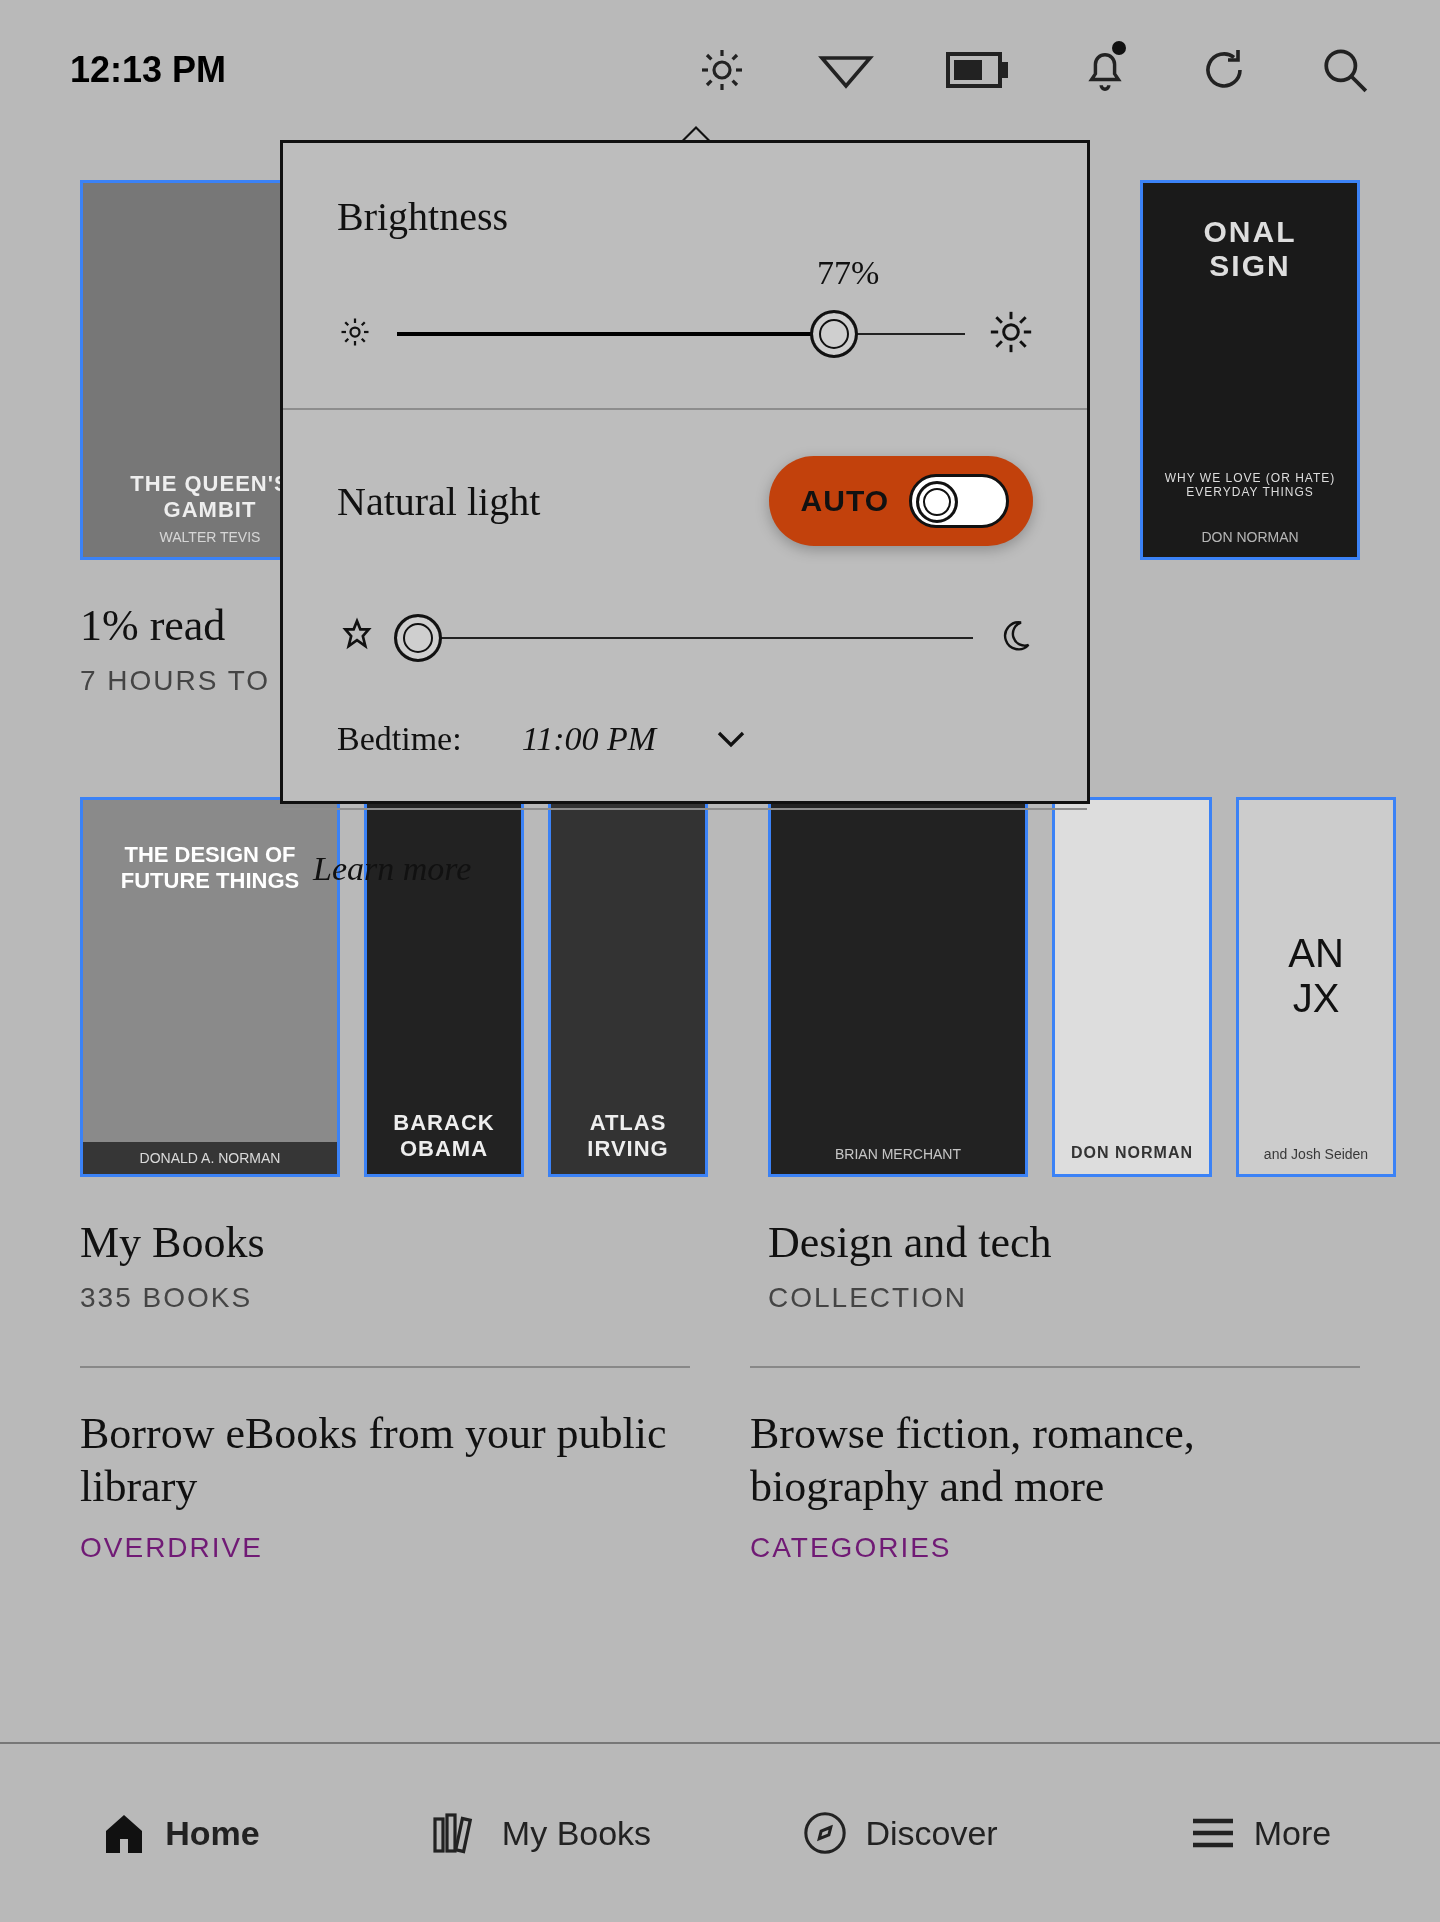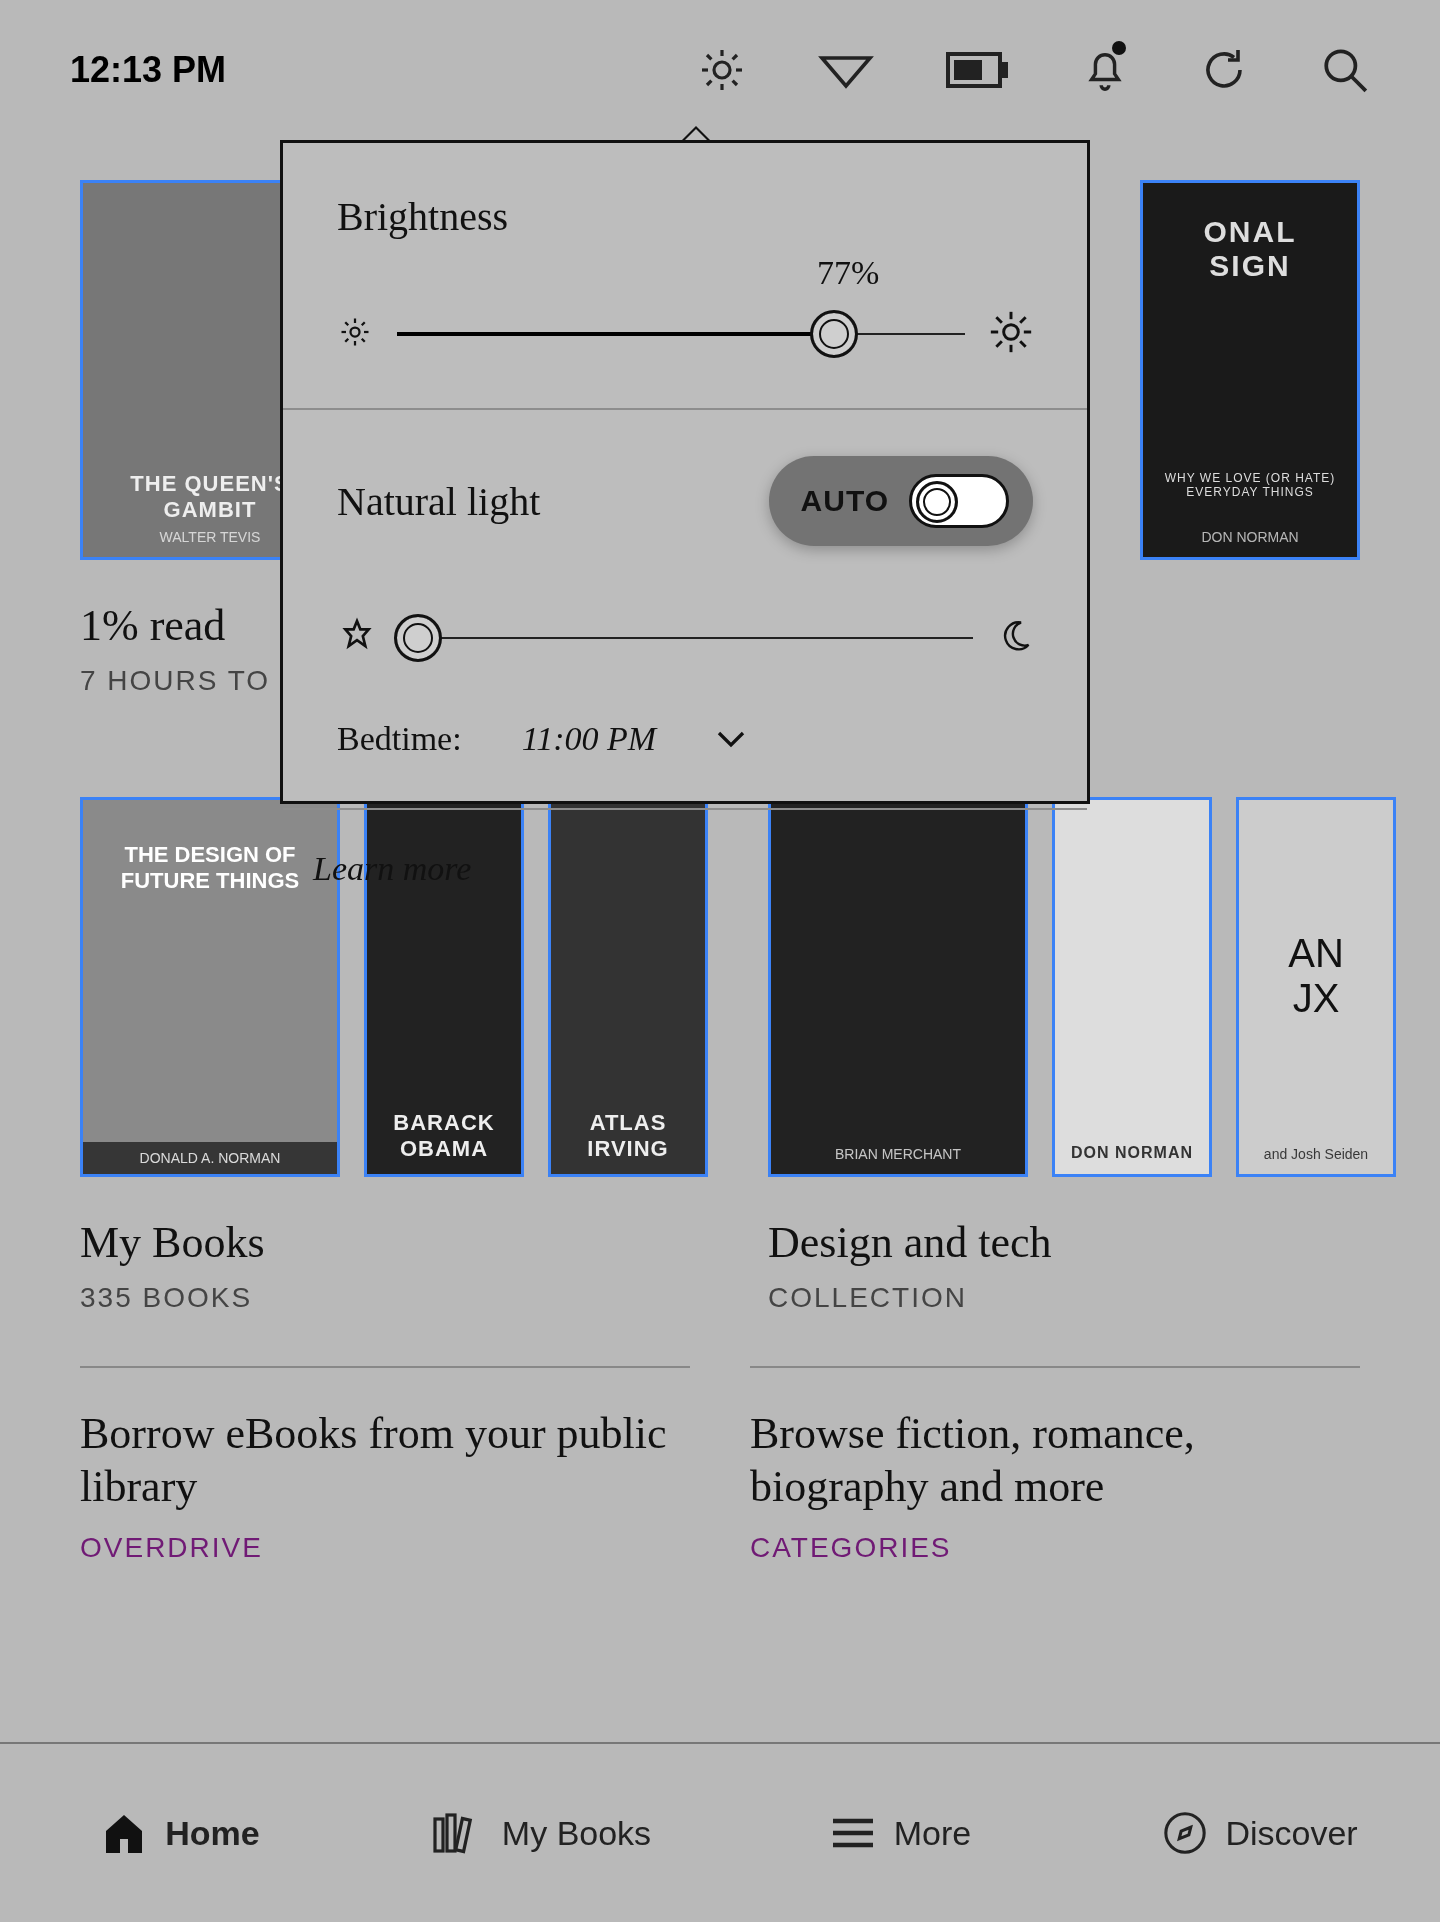--- a/index.html
+++ b/index.html
@@ -178,21 +178,21 @@
     display: flex;
     align-items: center;
     margin-top: 46px;
   }
   .nl-row h2 { flex: 1; }
 
   .auto-pill {
     display: flex;
     align-items: center;
     gap: 20px;
-    background: #737373;
+    background: #c2410c;
     border-radius: 60px;
     padding: 18px 24px 18px 32px;
     box-shadow: 0 4px 14px rgba(0,0,0,0.25);
   }
   .auto-pill .label {
     font-family: Helvetica, Arial, sans-serif;
     font-size: 30px;
     font-weight: 700;
     letter-spacing: 1px;
   }
@@ -479,27 +479,27 @@
   </div>
   <div class="navitem">
     <svg width="56" height="44" viewBox="0 0 28 22" fill="none" stroke="#222" stroke-width="1.6">
       <rect x="3" y="4" width="4" height="16"></rect>
       <rect x="9" y="2" width="4" height="18"></rect>
       <rect x="15" y="4" width="4" height="16" transform="rotate(12 17 12)"></rect>
     </svg>
     <span>My Books</span>
   </div>
   <div class="navitem">
+    <svg width="46" height="46" viewBox="0 0 24 24" fill="none" stroke="#222" stroke-width="1.6">
+      <circle cx="12" cy="12" r="10"></circle>
+      <polygon points="15,9 10,11 9,15 14,13"></polygon>
+    </svg>
+    <span>Discover</span>
+  </div>
+  <div class="navitem">
     <svg width="48" height="36" viewBox="0 0 24 18" stroke="#222" stroke-width="2.2">
       <line x1="2" y1="3" x2="22" y2="3"></line>
       <line x1="2" y1="9" x2="22" y2="9"></line>
       <line x1="2" y1="15" x2="22" y2="15"></line>
     </svg>
     <span>More</span>
   </div>
-  <div class="navitem">
-    <svg width="46" height="46" viewBox="0 0 24 24" fill="none" stroke="#222" stroke-width="1.6">
-      <circle cx="12" cy="12" r="10"></circle>
-      <polygon points="15,9 10,11 9,15 14,13"></polygon>
-    </svg>
-    <span>Discover</span>
-  </div>
 </div>
 
 </body></html>

